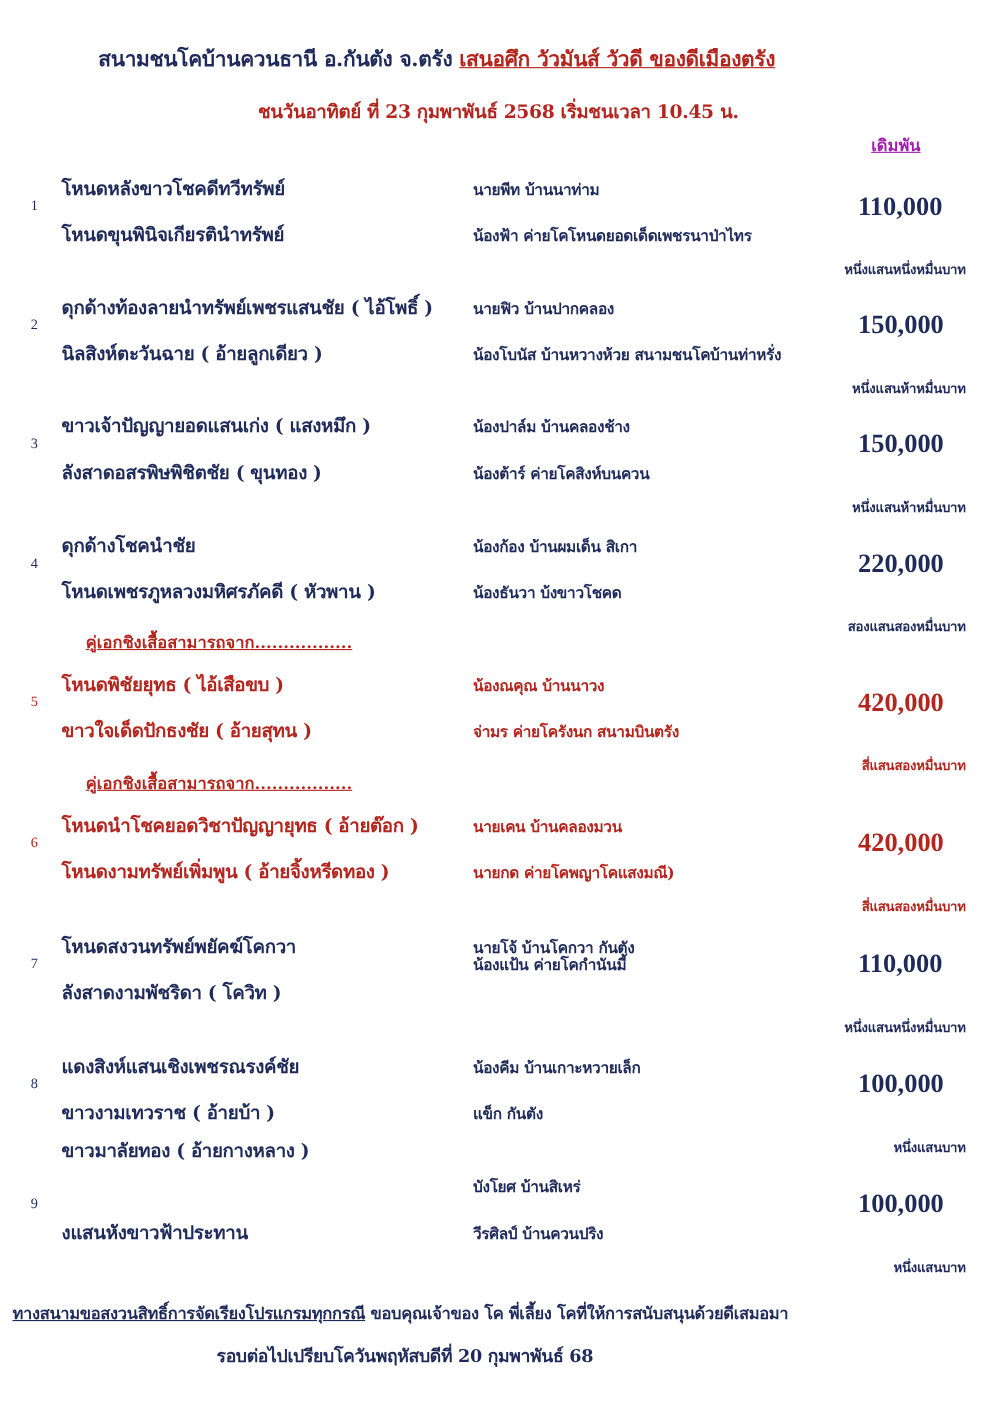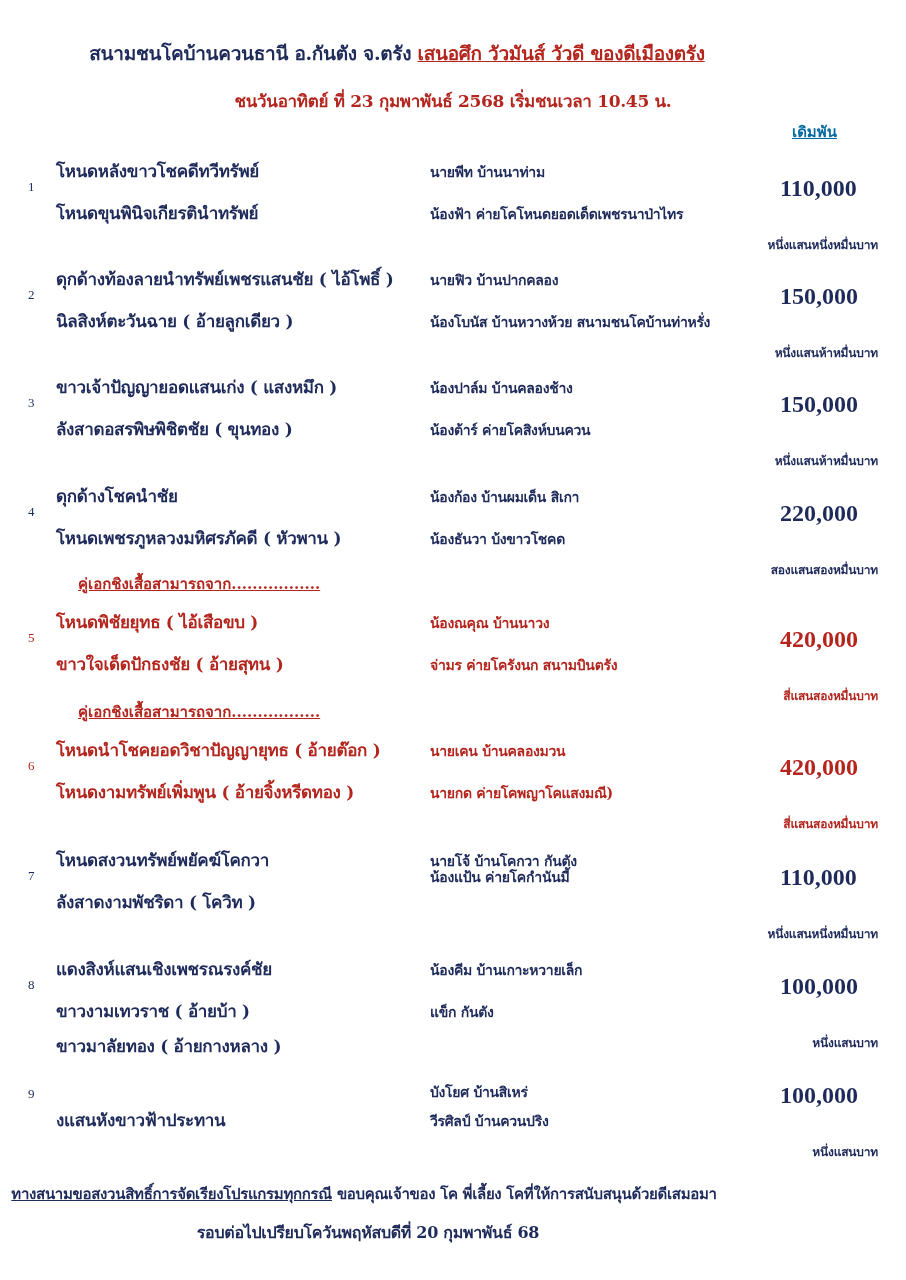--- a/index.html
+++ b/index.html
@@ -6,21 +6,21 @@
   body {
     width:906px; height:1280px; background:#ffffff; position:relative; overflow:hidden;
     font-family:"DejaVu Serif", "Liberation Serif", serif;
     color:#1e2a5a;
   }
   .abs { position:absolute; white-space:nowrap; }
   .title { top:38px; left:0; width:794px; text-align:center; font-size:19px; font-weight:bold; letter-spacing:-0.3px; }
   .title .t1 { color:#1e2a5a; }
   .title .t2 { color:#b3251d; text-decoration:underline; }
   .subtitle { top:87px; left:0; width:906px; text-align:center; font-size:17px; font-weight:bold; color:#b3251d; letter-spacing:-0.3px; }
-  .bet-header { top:120px; left:792px; font-size:15px; font-weight:bold; color:#0369a1; text-decoration:underline; }
+  .bet-header { top:120px; left:792px; font-size:15px; font-weight:bold; color:#a21caf; text-decoration:underline; }
   .num { font-size:13px; left:28px; font-family:"Liberation Serif", serif; }
   .cock { left:56px; font-size:17px; font-weight:bold; letter-spacing:-0.3px; }
   .owner { left:430px; font-size:14px; font-weight:bold; letter-spacing:-0.3px; }
   .amount { left:780px; font-size:24px; font-weight:bold; font-family:"Liberation Serif", serif; }
   .words { right:28px; font-size:12px; font-weight:bold; letter-spacing:-0.2px; }
   .red { color:#b3251d; }
   .section { left:78px; font-size:15px; font-weight:bold; color:#b3251d; text-decoration:underline; }
   .footer1 { top:1182px; left:0; width:728px; text-align:center; font-size:15px; font-weight:bold; letter-spacing:-0.3px; }
   .footer1 .u { text-decoration:underline; }
   .footer2 { top:1220px; left:0; width:736px; text-align:center; font-size:16px; font-weight:bold; letter-spacing:-0.3px; }
@@ -88,21 +88,21 @@
     <div class="abs num" style="top: 977px;">8</div>
     <div class="abs cock" style="top: 955px;">แดงสิงห์แสนเชิงเพชรณรงค์ชัย</div>
     <div class="abs cock" style="top: 997px;">ขาวงามเทวราช ( อ้ายบ้า )</div>
     <div class="abs owner" style="top: 959px;">น้องคีม บ้านเกาะหวายเล็ก</div>
     <div class="abs owner" style="top: 1001px;">แข็ก กันตัง</div>
     <div class="abs amount" style="top: 973px;">100,000</div>
     <div class="abs words" style="top: 1033px;">หนึ่งแสนบาท</div>
     <div class="abs num" style="top: 1086px;">9</div>
     <div class="abs cock" style="top: 1032px;">ขาวมาลัยทอง ( อ้ายกางหลาง )</div>
     <div class="abs cock" style="top: 1106px;">งแสนหังขาวฟ้าประทาน</div>
-    <div class="abs owner" style="top: 1068px; margin-top: 13px;">บังโยศ บ้านสิเหร่</div>
+    <div class="abs owner" style="top: 1068px;">บังโยศ บ้านสิเหร่</div>
     <div class="abs owner" style="top: 1110px;">วีรศิลป์ บ้านควนปริง</div>
     <div class="abs amount" style="top: 1082px;">100,000</div>
     <div class="abs words" style="top: 1142px;">หนึ่งแสนบาท</div>
     <div class="abs section" style="top: 572px;">คู่เอกชิงเสื้อสามารถจาก.................</div>
     <div class="abs section" style="top: 700px;">คู่เอกชิงเสื้อสามารถจาก.................</div>
   </div>
 
 <div class="abs footer1">
   <span class="u">ทางสนามขอสงวนสิทธิ์การจัดเรียงโปรแกรมทุกกรณี</span><span> ขอบคุณเจ้าของ โค พี่เลี้ยง โคที่ให้การสนับสนุนด้วยดีเสมอมา</span>
 </div>

